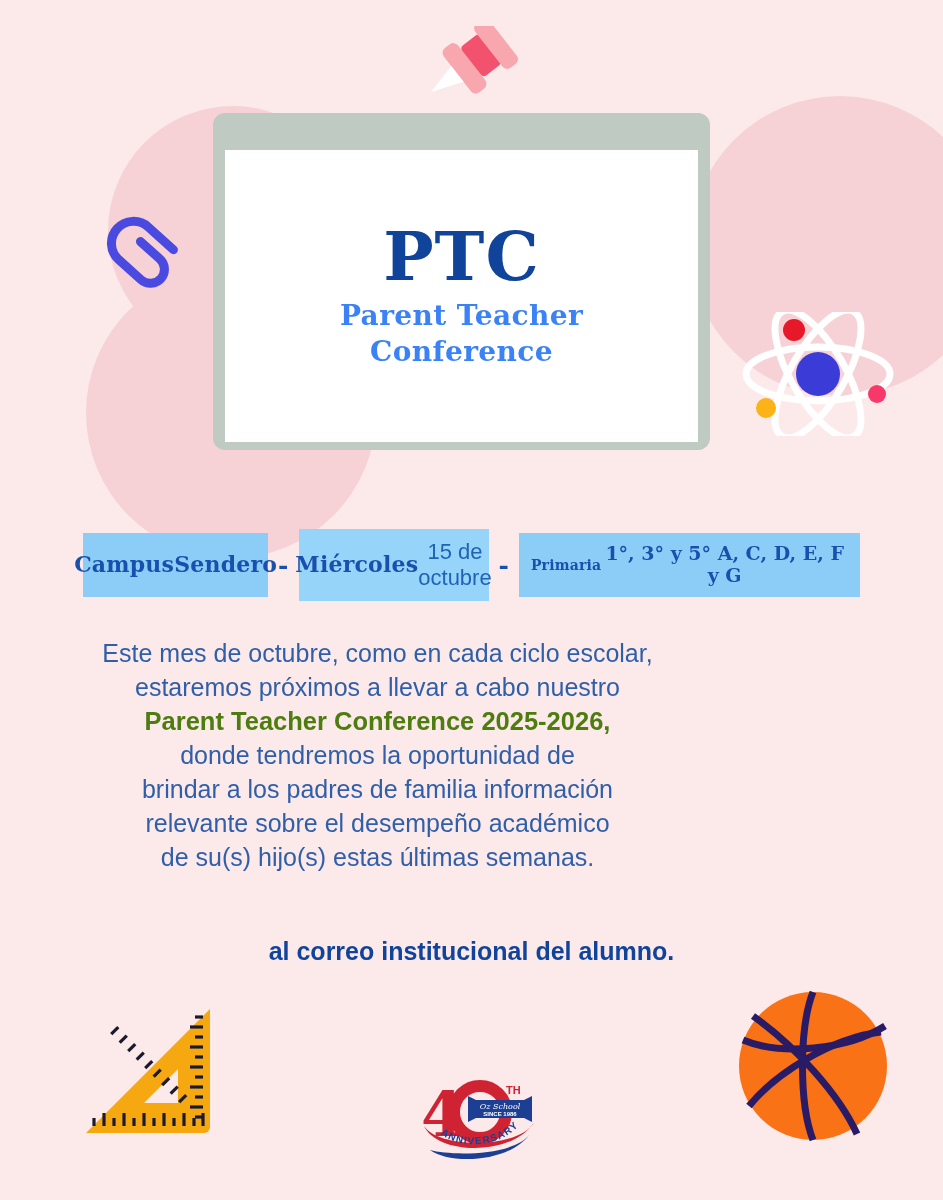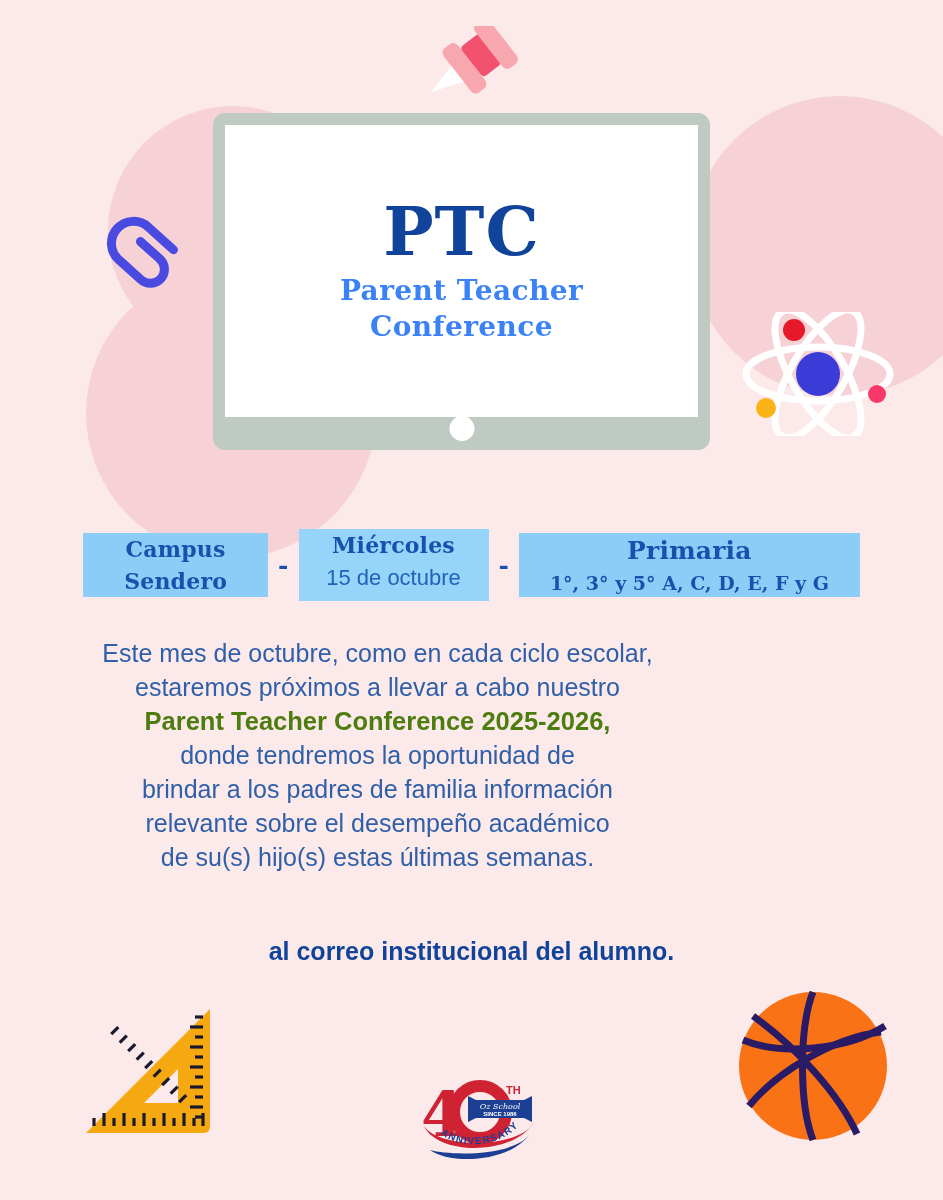--- a/index.html
+++ b/index.html
@@ -74,20 +74,21 @@
     padding: 12px 12px 0 12px;
   }
   .tablet-screen {
     width: 473px;
     height: 292px;
     background: #ffffff;
     display: flex;
     flex-direction: column;
     align-items: center;
     justify-content: center;
+    margin-top: 25px;
   }
   .tablet-home {
     position: absolute;
     left: 50%;
     transform: translateX(-50%);
     bottom: 9px;
     width: 25px;
     height: 25px;
     border-radius: 50%;
     background: #ffffff;
@@ -119,25 +120,24 @@
     top: 529px;
     width: 943px;
     display: flex;
     align-items: center;
     justify-content: center;
     gap: 0;
   }
   .badge {
     background: #8ccdf7;
     display: flex;
-    flex-direction: column;
+    flex-direction: row;
     align-items: center;
-    justify-content: flex-start;
+    justify-content: center;
     text-align: center;
-    gap: 7px;
   }
   .badge-campus {
     width: 185px;
     height: 64px;
     padding: 4px 10px;
   }
   .badge-date {
     width: 190px;
     height: 72px;
     padding: 4px 10px;
@@ -149,21 +149,21 @@
     padding: 4px 12px;
   }
   .badge-line-slab {
     font-family: "DejaVu Serif", serif;
     font-weight: bold;
     font-size: 22px;
     line-height: 1.15;
     color: #1850ad;
     letter-spacing: 0.2px;
   }
-  .badge-grade .badge-line-slab { font-size: 25px; }
+  .badge-grade .badge-line-slab { font-size: 14px; }
   .badge-grade .badge-line-slab.small { font-size: 19px; letter-spacing: 0px; }
   .badge-line-sans {
     font-family: "Liberation Sans", sans-serif;
     font-size: 22px;
     line-height: 1.2;
     color: #1f63b8;
   }
   .sep {
     font-family: "DejaVu Serif", serif;
     font-weight: bold;

